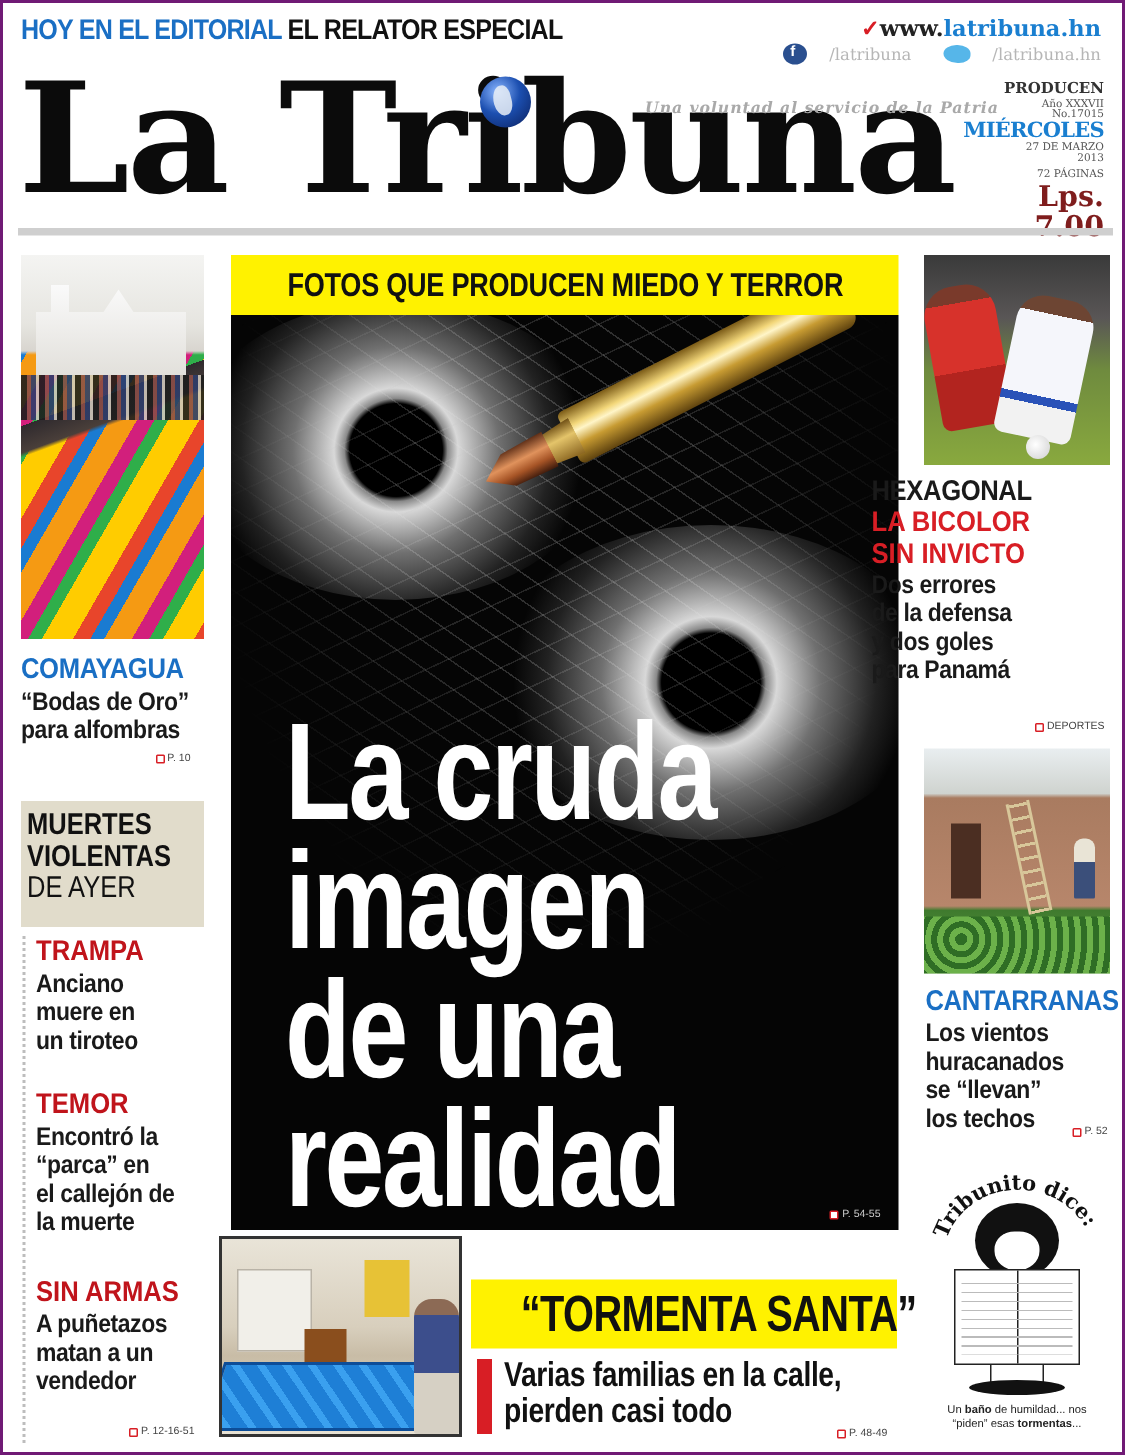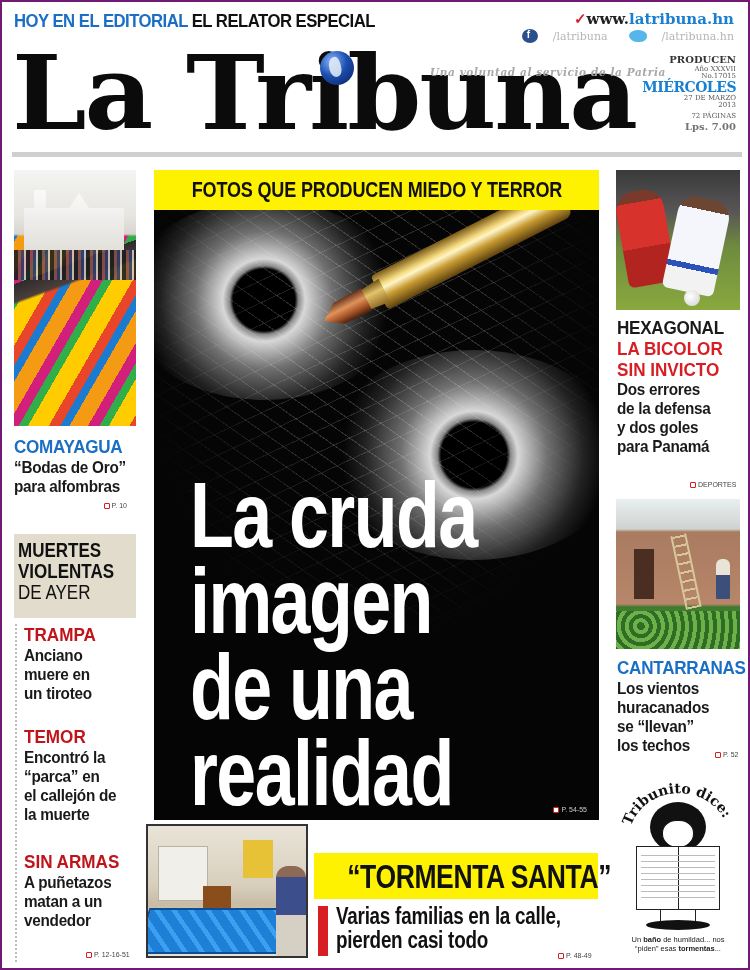--- a/index.html
+++ b/index.html
@@ -24,21 +24,21 @@
   
   .mast { left: 10px; top: 40px; font-family: "DejaVu Serif", serif; font-weight: bold; font-size: 102px; letter-spacing: -2px; color: #0b0b0b; line-height: 1; white-space: nowrap; transform: scaleX(1.04); transform-origin: left top; }
   .globe { left: 318px; top: 49px; width: 34px; height: 34px; border-radius: 50%; background: radial-gradient(circle at 35% 30%, #8ab6ff 0%, #1c4fb0 45%, #0a1f5c 100%); }
   .globe::after { content: ""; position: absolute; left: 9px; top: 6px; width: 12px; height: 20px; background: #e9eef6; border-radius: 60% 40% 50% 50%; opacity: .85; transform: rotate(-15deg); }
   .slogan { left: 428px; top: 64px; font-family: "DejaVu Serif", serif; font-style: italic; font-weight: bold; font-size: 10.5px; color: #a9a9a9; letter-spacing: 0.6px; }
 
   .info { right: 12px; top: 53px; width: 95px; text-align: right; font-family: "DejaVu Serif", serif; color: #333; line-height: 1.05; }
   .info .country { font-size: 10px; font-weight: bold; }
   .info .small { font-size: 7px; color: #555; }
   .info .day { font-size: 14px; font-weight: bold; color: #1a7fd0; letter-spacing: -0.5px; }
-  .info .price { font-size: 10px; font-weight: bold; color: #737373; margin-top: 2px; }
+  .info .price { font-size: 19px; font-weight: bold; color: #7f1d1d; margin-top: 2px; }
   .rule { left: 10px; top: 150px; width: 730px; height: 5px; background: #cfcfcf; }
 
   
   .img-carpet { left: 12px; top: 168px; width: 122px; height: 256px; overflow: hidden;
     background:
       linear-gradient(to bottom, #f4f4f2 0%, #e6e5e0 18%, #d8d5cf 25%, transparent 26%),
       linear-gradient(160deg, transparent 38%, #2f2a2e 38%, #4a3f3a 44%, transparent 45%),
       repeating-linear-gradient(120deg, #ffcc00 0 18px, #e8452b 18px 28px, #1a7bd1 28px 36px, #f59a13 36px 52px, #d21f7c 52px 62px, #2fae4a 62px 70px);
   }
   .img-carpet .church { position:absolute; left: 10px; top: 20px; width: 100px; height: 60px; background: linear-gradient(#fafafa,#e2e0db); clip-path: polygon(0 30%,10% 30%,10% 0,22% 0,22% 30%,45% 30%,55% 5%,65% 30%,100% 30%,100% 100%,0 100%); }
@@ -245,21 +245,21 @@
     <span class="sq"></span>
     <span>P. 48-49</span>
   </div>
 
   <div class="abs img-soccer">
     <div class="red"></div>
     <div class="white"></div>
     <div class="ball"></div>
   </div>
 
-  <div class="abs" style="left:615px; top:315px; width:130px;">
+  <div class="abs" style="left:579px; top:315px; width:130px;">
     <div class="body-txt" style="font-size:19px; line-height:21px;">HEXAGONAL</div>
     <div class="sect-red" style="line-height:21px; color:#d81e25;">LA BICOLOR</div>
     <div class="sect-red" style="line-height:21px; color:#d81e25;">SIN INVICTO</div>
     <div class="body-txt">Dos errores</div>
     <div class="body-txt">de la defensa</div>
     <div class="body-txt">y dos goles</div>
     <div class="body-txt">para Panamá</div>
   </div>
   <div class="abs pref" style="left:688px; top:479px;">
     <span class="sq"></span>

